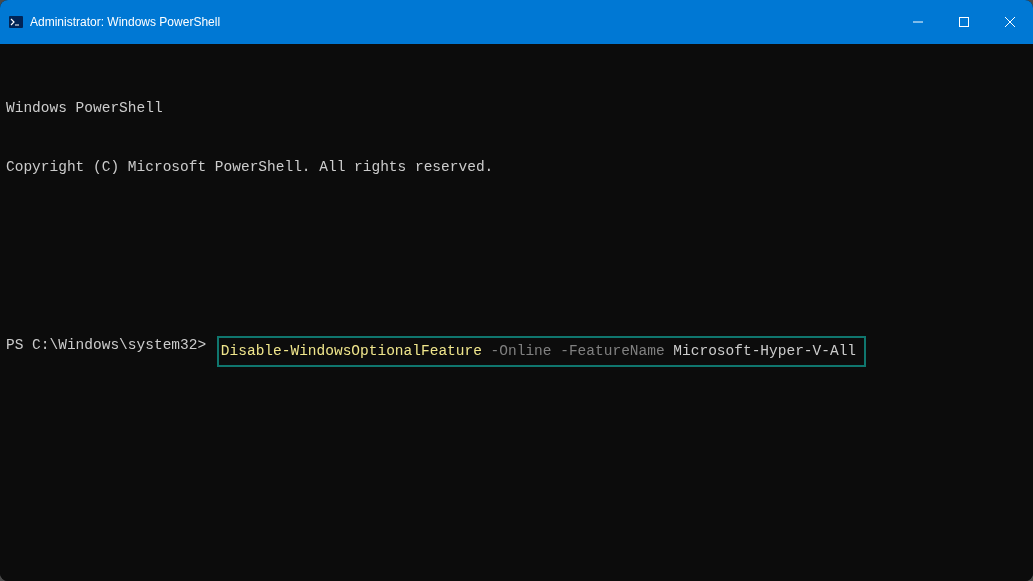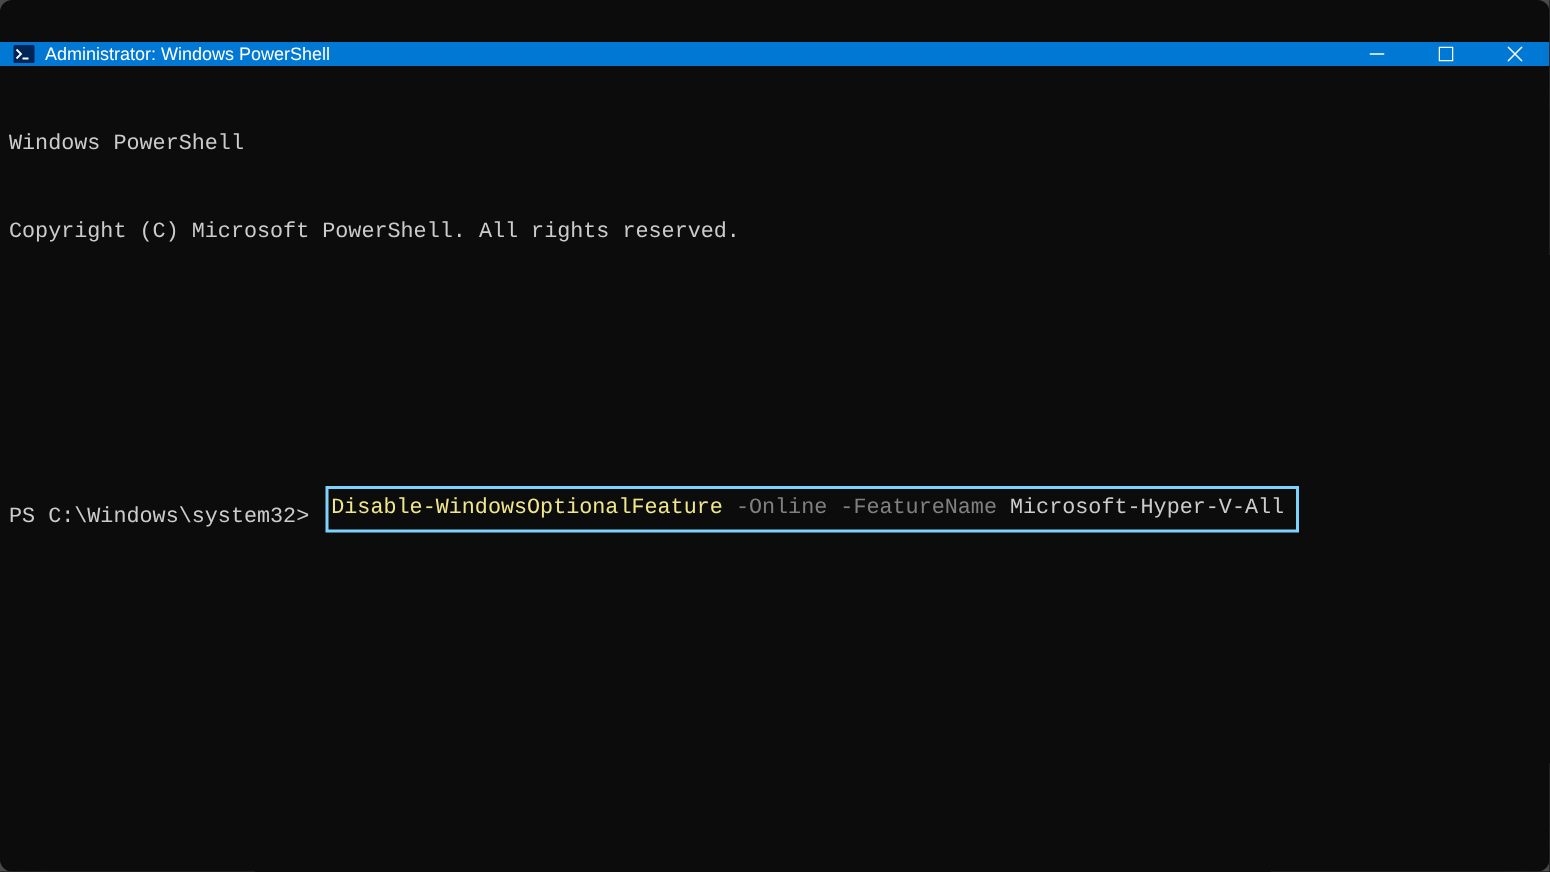--- a/index.html
+++ b/index.html
@@ -13,29 +13,28 @@
     .window {
       width: 100%;
       height: 100%;
       background: #0c0c0c;
       border-radius: 8px;
       overflow: hidden;
       display: flex;
       flex-direction: column;
     }
     .titlebar {
-      height: 16px;
+      height: 44px;
       background: #0078d4;
       display: flex;
       align-items: center;
       padding: 0 0 0 8px;
       color: #ffffff;
       font-family: 'Segoe UI', Tahoma, sans-serif;
       font-size: 12px;
-      margin-top: 28px;
     }
     .titlebar-icon {
       width: 16px;
       height: 16px;
       margin-right: 6px;
       display: flex;
       align-items: center;
       justify-content: center;
     }
     .titlebar-title {
@@ -56,35 +55,34 @@
       cursor: pointer;
     }
     .win-btn svg {
       stroke: #ffffff;
       fill: none;
     }
     .terminal {
       flex: 1;
       background: #0c0c0c;
       color: #cccccc;
-      padding: 4px 6px;
+      padding: 16px 6px;
       font-size: 14.5px;
       line-height: 1.35;
       white-space: pre;
       font-family: Consolas, 'Courier New', monospace;
-      border-radius: 31px;
     }
     .line { display: block; }
     .prompt-line {
       display: flex;
-      align-items: flex-end;
+      align-items: flex-start;
       margin-top: 2px;
     }
     .highlight-box {
-      border: 2px solid #7dd3fc;
+      border: 2px solid #0f766e;
       padding: 4px 8px 4px 2px;
       margin-left: 2px;
       display: inline-block;
     }
     .tok-cmd { color: #f0e68c; }
     .tok-param { color: #808080; }
     .tok-arg { color: #cccccc; }
     .tok-prompt { color: #cccccc; }
   </style>
 </head>

